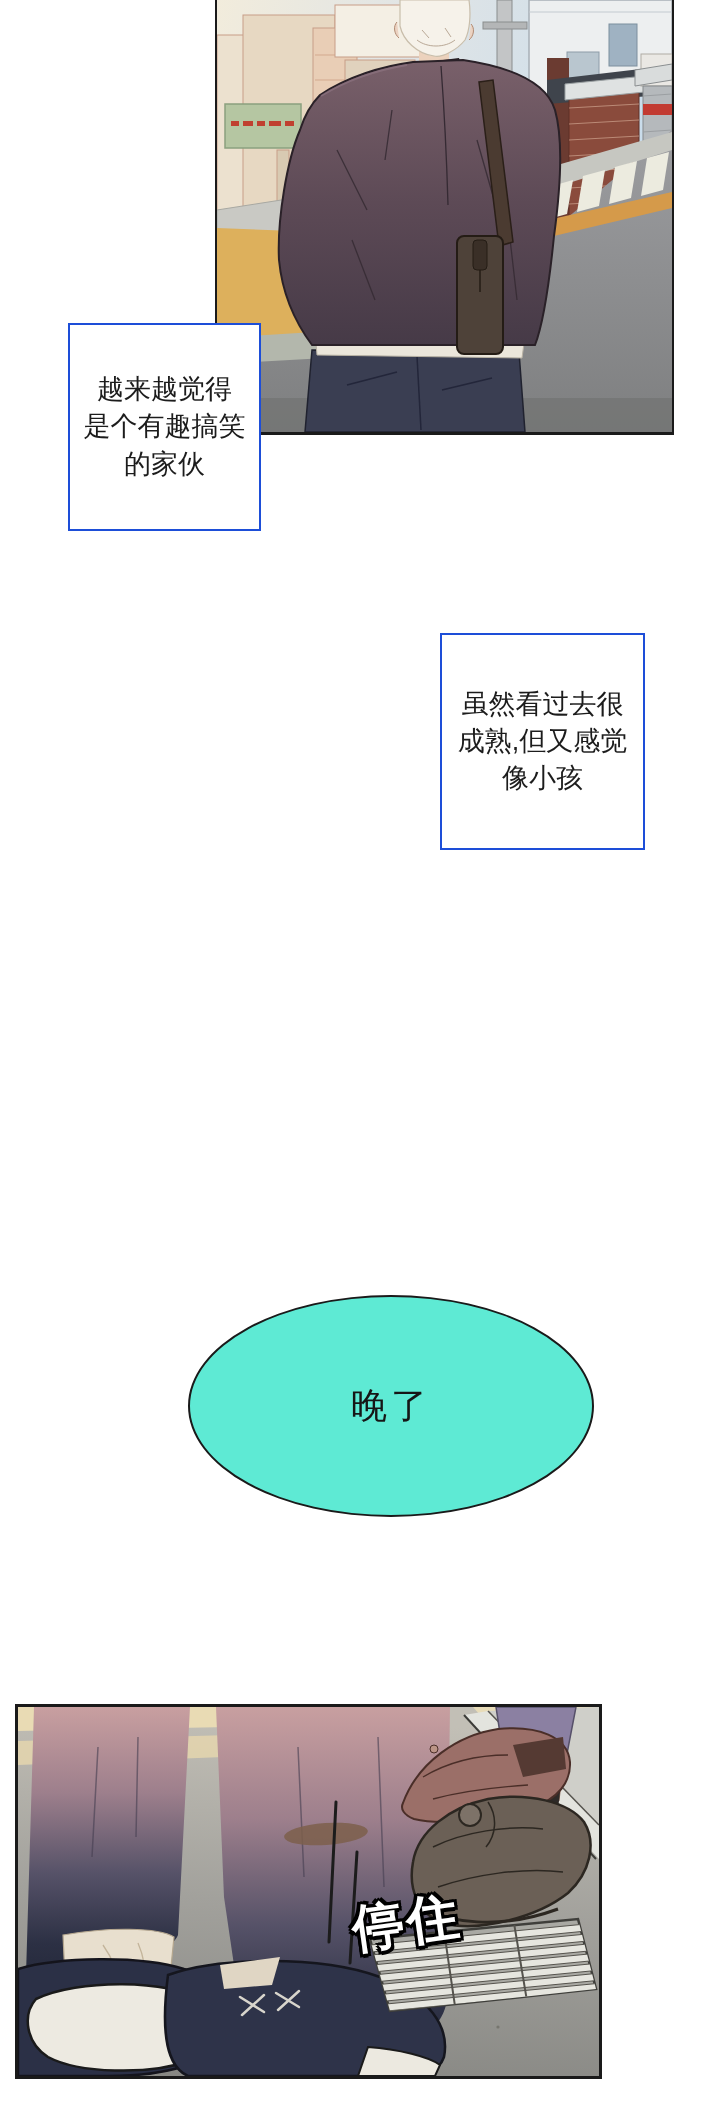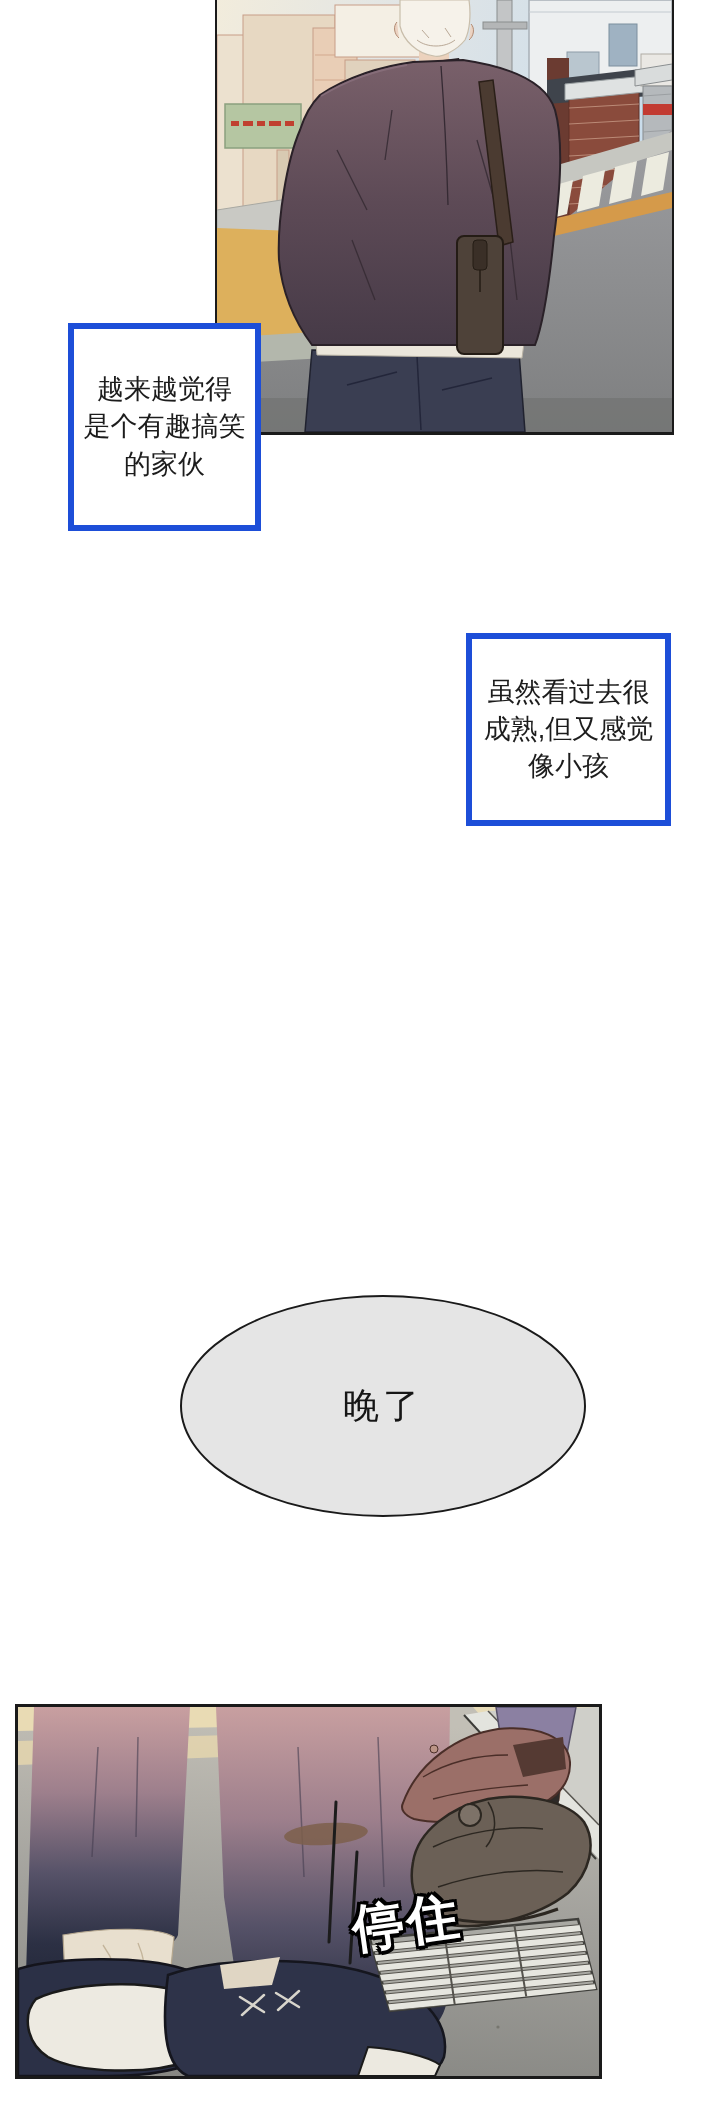--- a/index.html
+++ b/index.html
@@ -3,28 +3,28 @@
 <meta charset="utf-8">
 <style>
   html,body{margin:0;padding:0;background:#ffffff;}
   #page{position:relative;width:720px;height:2113px;background:#ffffff;overflow:hidden;
         font-family:"Liberation Sans", sans-serif;}
   .panel{position:absolute;background:#fff;}
   .panel svg{display:block;width:100%;height:100%;}
   #panel-street{left:215px;top:0;width:455px;height:432px;border-left:2px solid #1a1a1a;
         border-right:2px solid #1a1a1a;border-bottom:3px solid #1a1a1a;}
   #panel-feet{left:15px;top:1704px;width:581px;height:369px;border:3px solid #1a1a1a;}
-  .thought-box{position:absolute;background:#ffffff;border:6px solid #1d4ed8;
+  .thought-box{position:absolute;background:#ffffff;border:2px solid #1d4ed8;
         display:flex;align-items:center;justify-content:center;text-align:center;
         color:#1c1c1c;white-space:pre-line;box-sizing:border-box;}
   #box1{left:68px;top:323px;width:193px;height:208px;font-size:27px;line-height:1.38;}
-  #box2{left:466px;top:633px;width:205px;height:193px;font-size:27px;line-height:1.38;text-align:center;}
+  #box2{left:440px;top:633px;width:205px;height:217px;font-size:27px;line-height:1.38;text-align:center;}
   #box3{left:91px;top:979px;width:227px;height:193px;font-size:28px;line-height:1.45;}
-  #bubble-oval{position:absolute;left:180px;top:1295px;width:406px;height:222px;
-        background:#e5e5e5;border:2px solid #1a1a1a;border-radius:50%;
+  #bubble-oval{position:absolute;left:188px;top:1295px;width:406px;height:222px;
+        background:#5eead4;border:2px solid #1a1a1a;border-radius:50%;
         display:flex;align-items:center;justify-content:center;
         font-size:36px;color:#161616;letter-spacing:4px;box-sizing:border-box;}
   #sfx{position:absolute;left:352px;top:1888px;font-size:52px;font-weight:bold;
         color:#ffffff;letter-spacing:3px;transform:rotate(-8deg);
         text-shadow:-3px -3px 0 #000,3px -3px 0 #000,-3px 3px 0 #000,3px 3px 0 #000,
         -3px 0 0 #000,3px 0 0 #000,0 -3px 0 #000,0 3px 0 #000,0 4px 0 #000;}
 </style>
 </head>
 <body>
 

